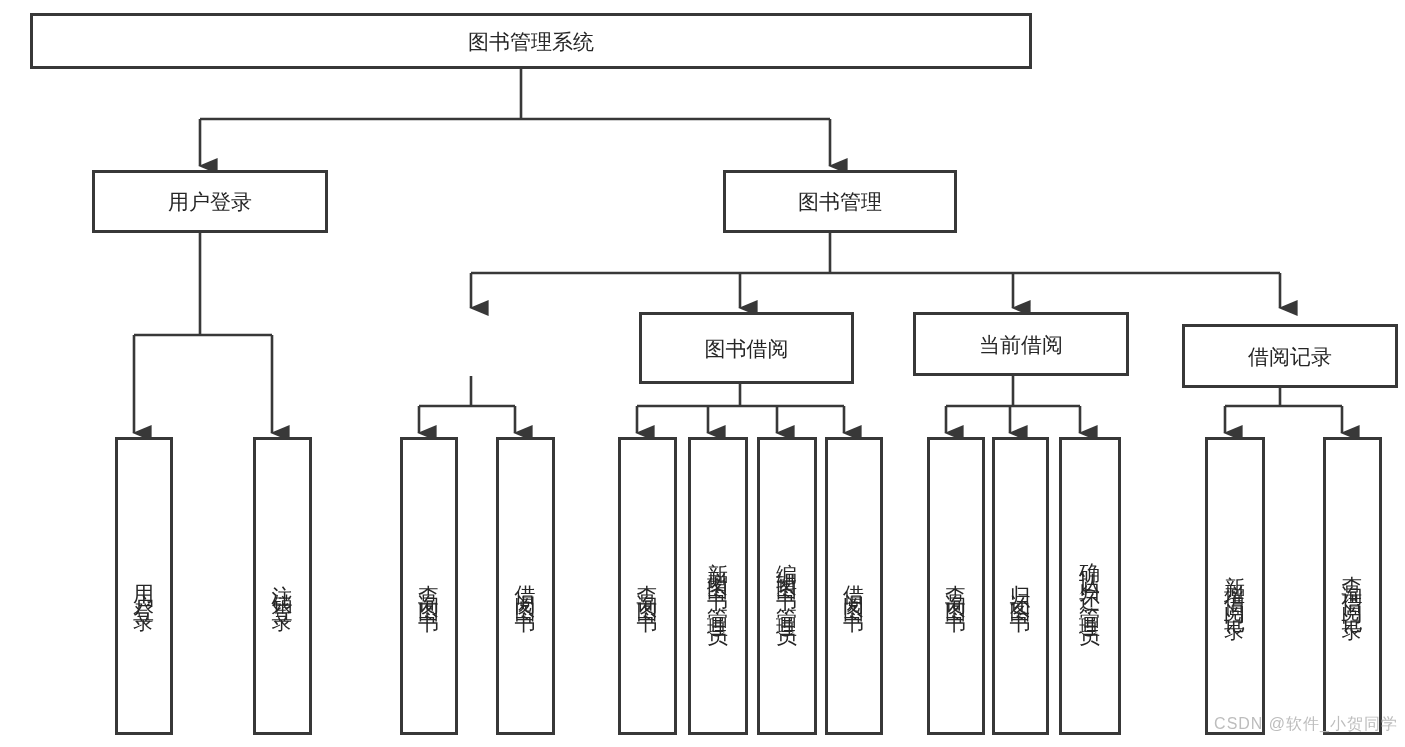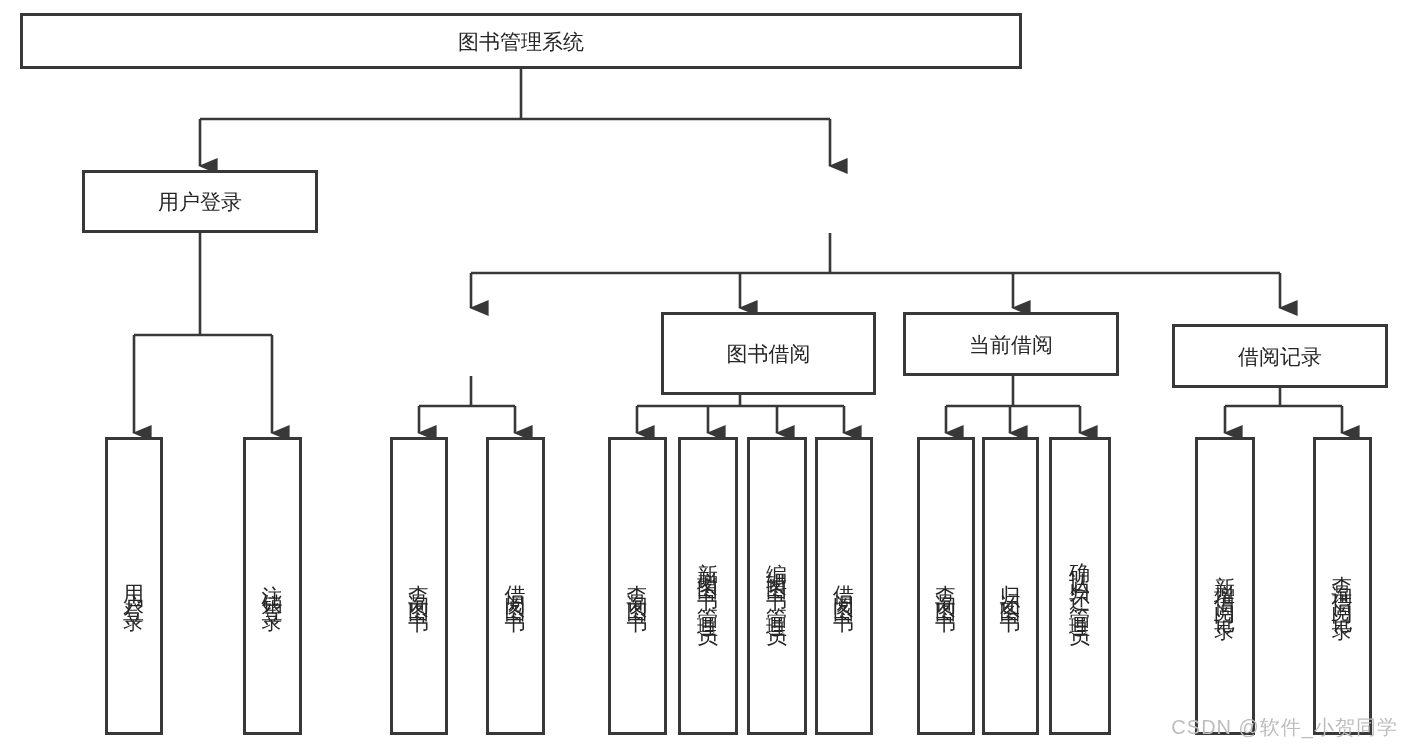--- a/index.html
+++ b/index.html
@@ -21,31 +21,32 @@
   .node{
     position:absolute;
     box-sizing:border-box;
     border:3px solid var(--line);
     background:var(--bg);
     display:flex;align-items:center;justify-content:center;
     color:var(--text);
     font-size:21px;
     line-height:1;
     z-index:2;
+    margin-left:10px;
   }
   .vnode span{
     writing-mode:vertical-rl;
     text-orientation:mixed;
     letter-spacing:9px;
     white-space:nowrap;
   }
   #watermark{
     position:absolute;
     right:7px;top:714px;
-    font-size:20px;
+    font-size:16px;
     color:var(--wm);
     letter-spacing:1px;
     z-index:3;
     white-space:nowrap;
   }
 </style>
 </head>
 <body>
 
 <div id="canvas">
@@ -98,22 +99,25 @@
     <line x1="1342" y1="406" x2="1342" y2="433" marker-end="url(#arrow)"></line>
   </svg>
 
   <div class="node" style="left:20px;top:13px;width:1002px;height:56px">
     <span>图书管理系统</span>
   </div>
 
   <div class="node" style="left:82px;top:170px;width:236px;height:63px">
     <span>用户登录</span>
   </div>
+  <div class="node" style="left:713px;top:170px;width:234px;height:63px">
+    <span>图书管理</span>
+  </div>
 
-  <div class="node" style="left:661px;top:312px;width:215px;height:83px">
+  <div class="node" style="left:629px;top:312px;width:215px;height:72px">
     <span>图书借阅</span>
   </div>
   <div class="node" style="left:903px;top:312px;width:216px;height:64px">
     <span>当前借阅</span>
   </div>
   <div class="node" style="left:1172px;top:324px;width:216px;height:64px">
     <span>借阅记录</span>
   </div>
 
   <div class="node vnode" style="left:105px;top:437px;width:58px;height:298px">

